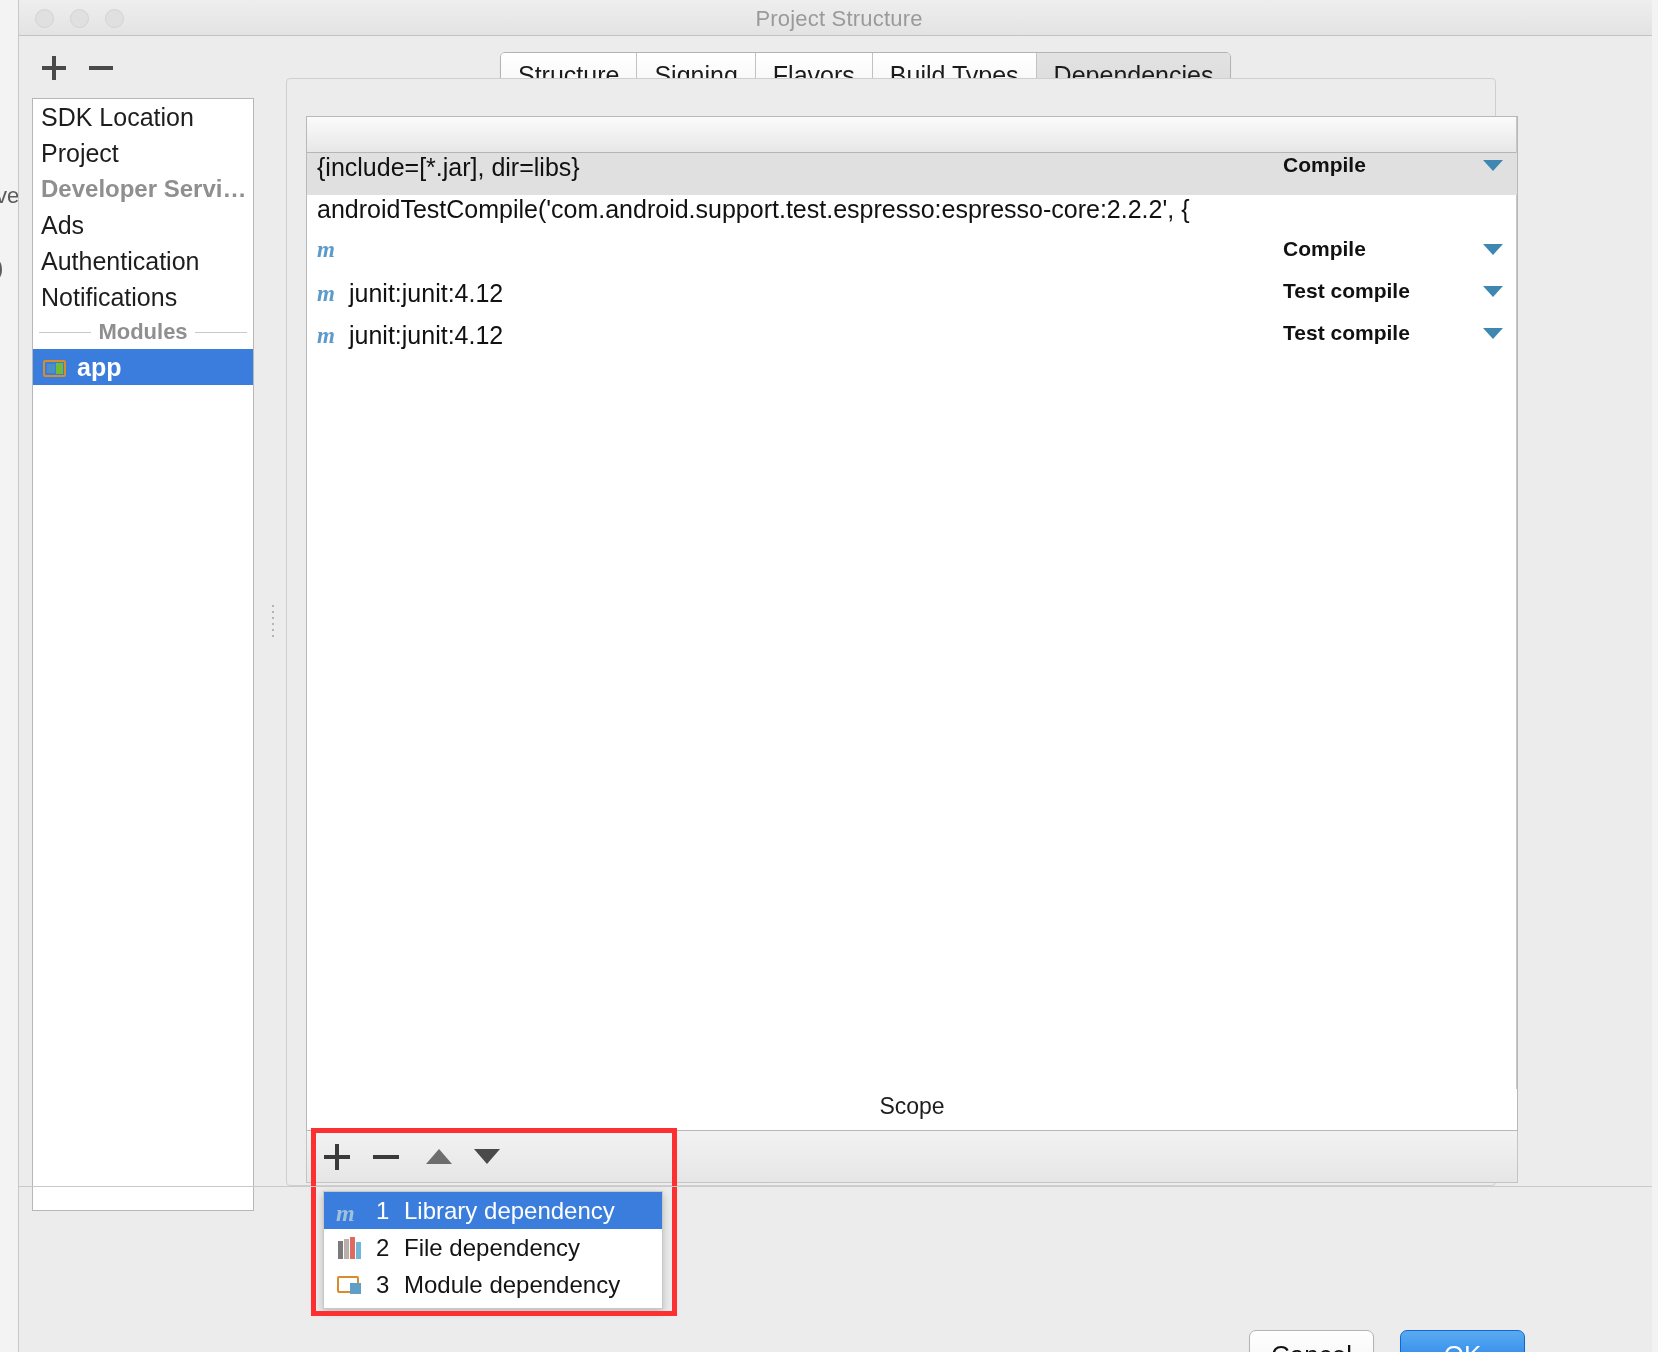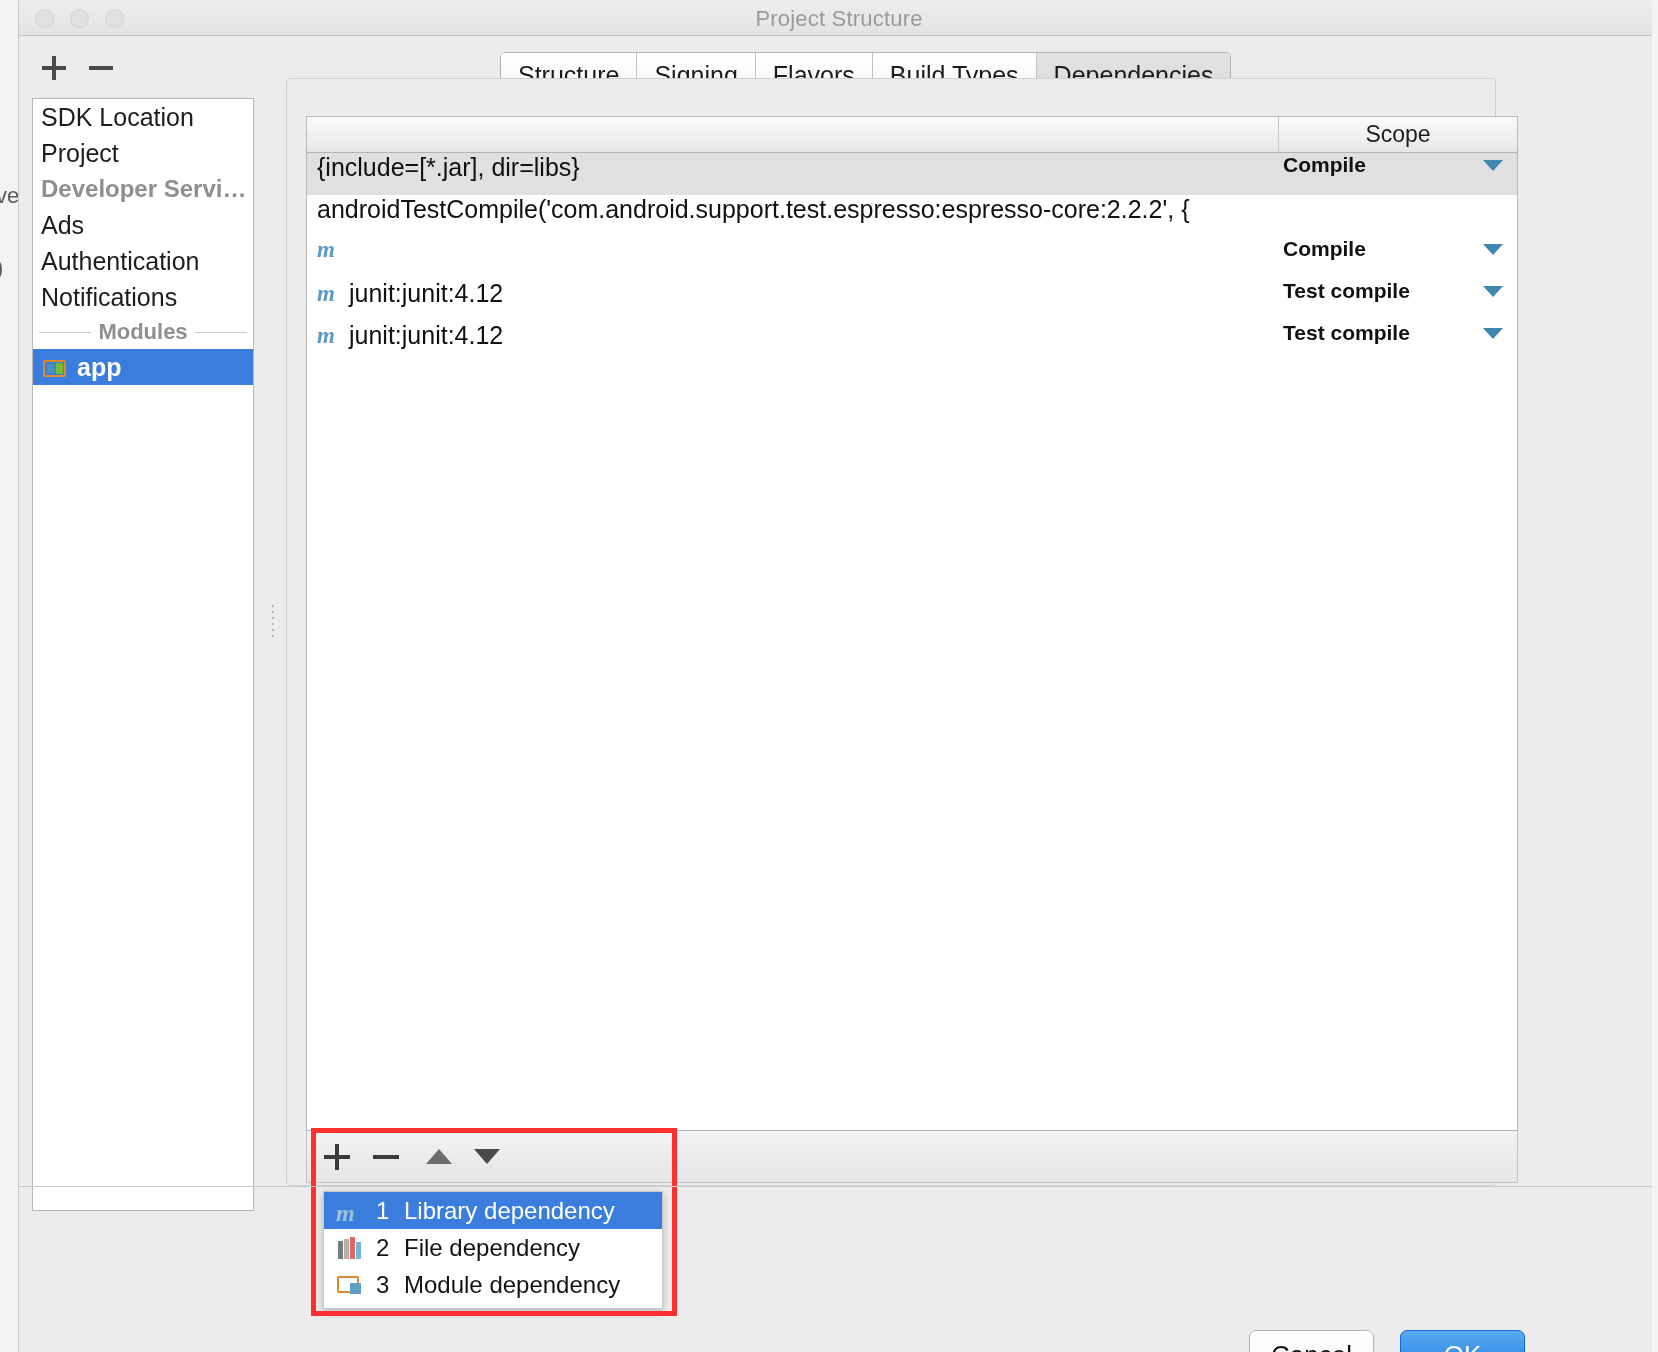--- a/index.html
+++ b/index.html
@@ -206,20 +206,21 @@
     left: 287px; top: 80px;
     width: 1212px; height: 1015px;
     background: #ffffff;
     border: 1px solid #b8b8b8;
   }
   .thead {
     display: flex;
     height: 36px;
     background: linear-gradient(to bottom,#fbfbfb 0%, #e7e7e7 100%);
     border-bottom: 1px solid #b5b5b5;
+    flex-direction: column;
   }
   .th {
     font-size: 23px;
     color: #1d1d1d;
     line-height: 35px;
     text-align: center;
   }
   .th-name  { flex: 0 0 972px; border-right: 1px solid #c6c6c6; }
   .th-scope { flex: 1 1 auto; }
 

